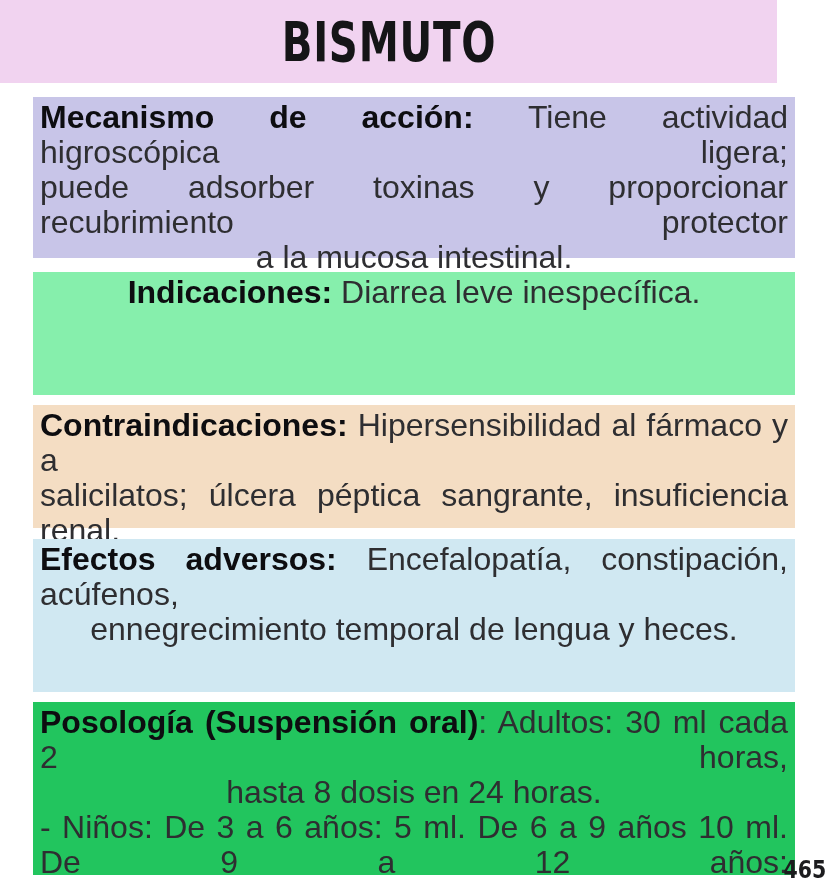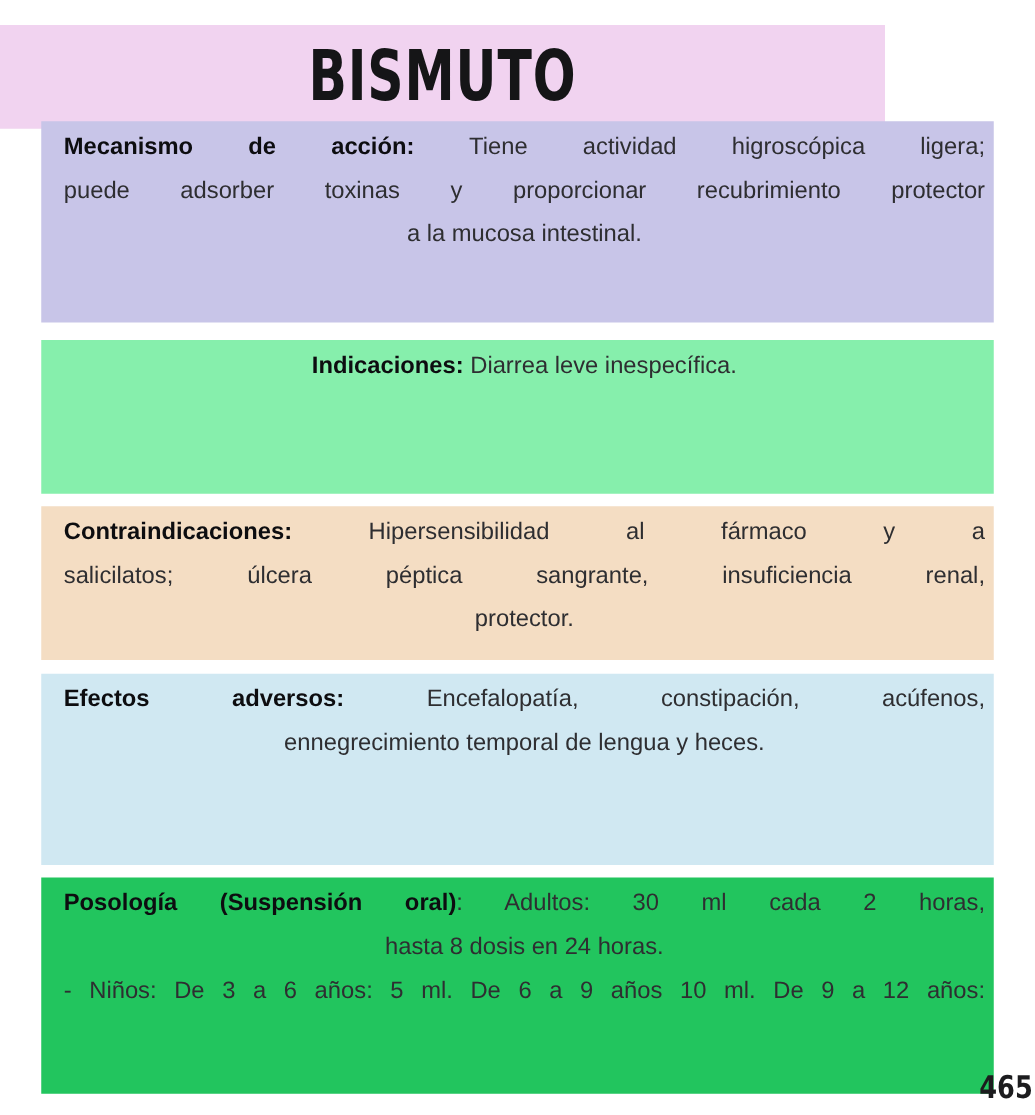--- a/index.html
+++ b/index.html
@@ -7,43 +7,42 @@
     position: relative;
     width: 828px;
     height: 892px;
     background: #ffffff;
     overflow: hidden;
     font-family: "Liberation Sans", sans-serif;
   }
   .header {
     position: absolute;
     top: 0; left: 0;
-    width: 708px; height: 83px;
+    width: 777px; height: 83px;
     display: flex;
     align-items: center;
     justify-content: center;
-    margin-top: 20px;
   }
   .title {
     margin: 0;
     font-family: "DejaVu Sans", sans-serif;
     font-weight: 800;
     font-size: 56px;
     letter-spacing: 1px;
     color: #151517;
     transform: scaleX(0.72);
     white-space: nowrap;
   }
   .sec {
     position: absolute;
     left: 33px;
     width: 762px;
     box-sizing: border-box;
-    padding: 3px 7px 0 18px;
-    font-size: 19px;
+    padding: 3px 7px 0 7px;
+    font-size: 32px;
     line-height: 35px;
     color: #2e2e31;
   }
   .s1 { top: 97px;  height: 161px; }
   .s2 { top: 272px; height: 123px; }
   .s3 { top: 405px; height: 123px; }
   .s4 { top: 539px; height: 153px; }
   .s5 { top: 702px; height: 173px; }
   .lbl { font-weight: bold; color: #0d0d10; }
   .line { text-align: center; }

